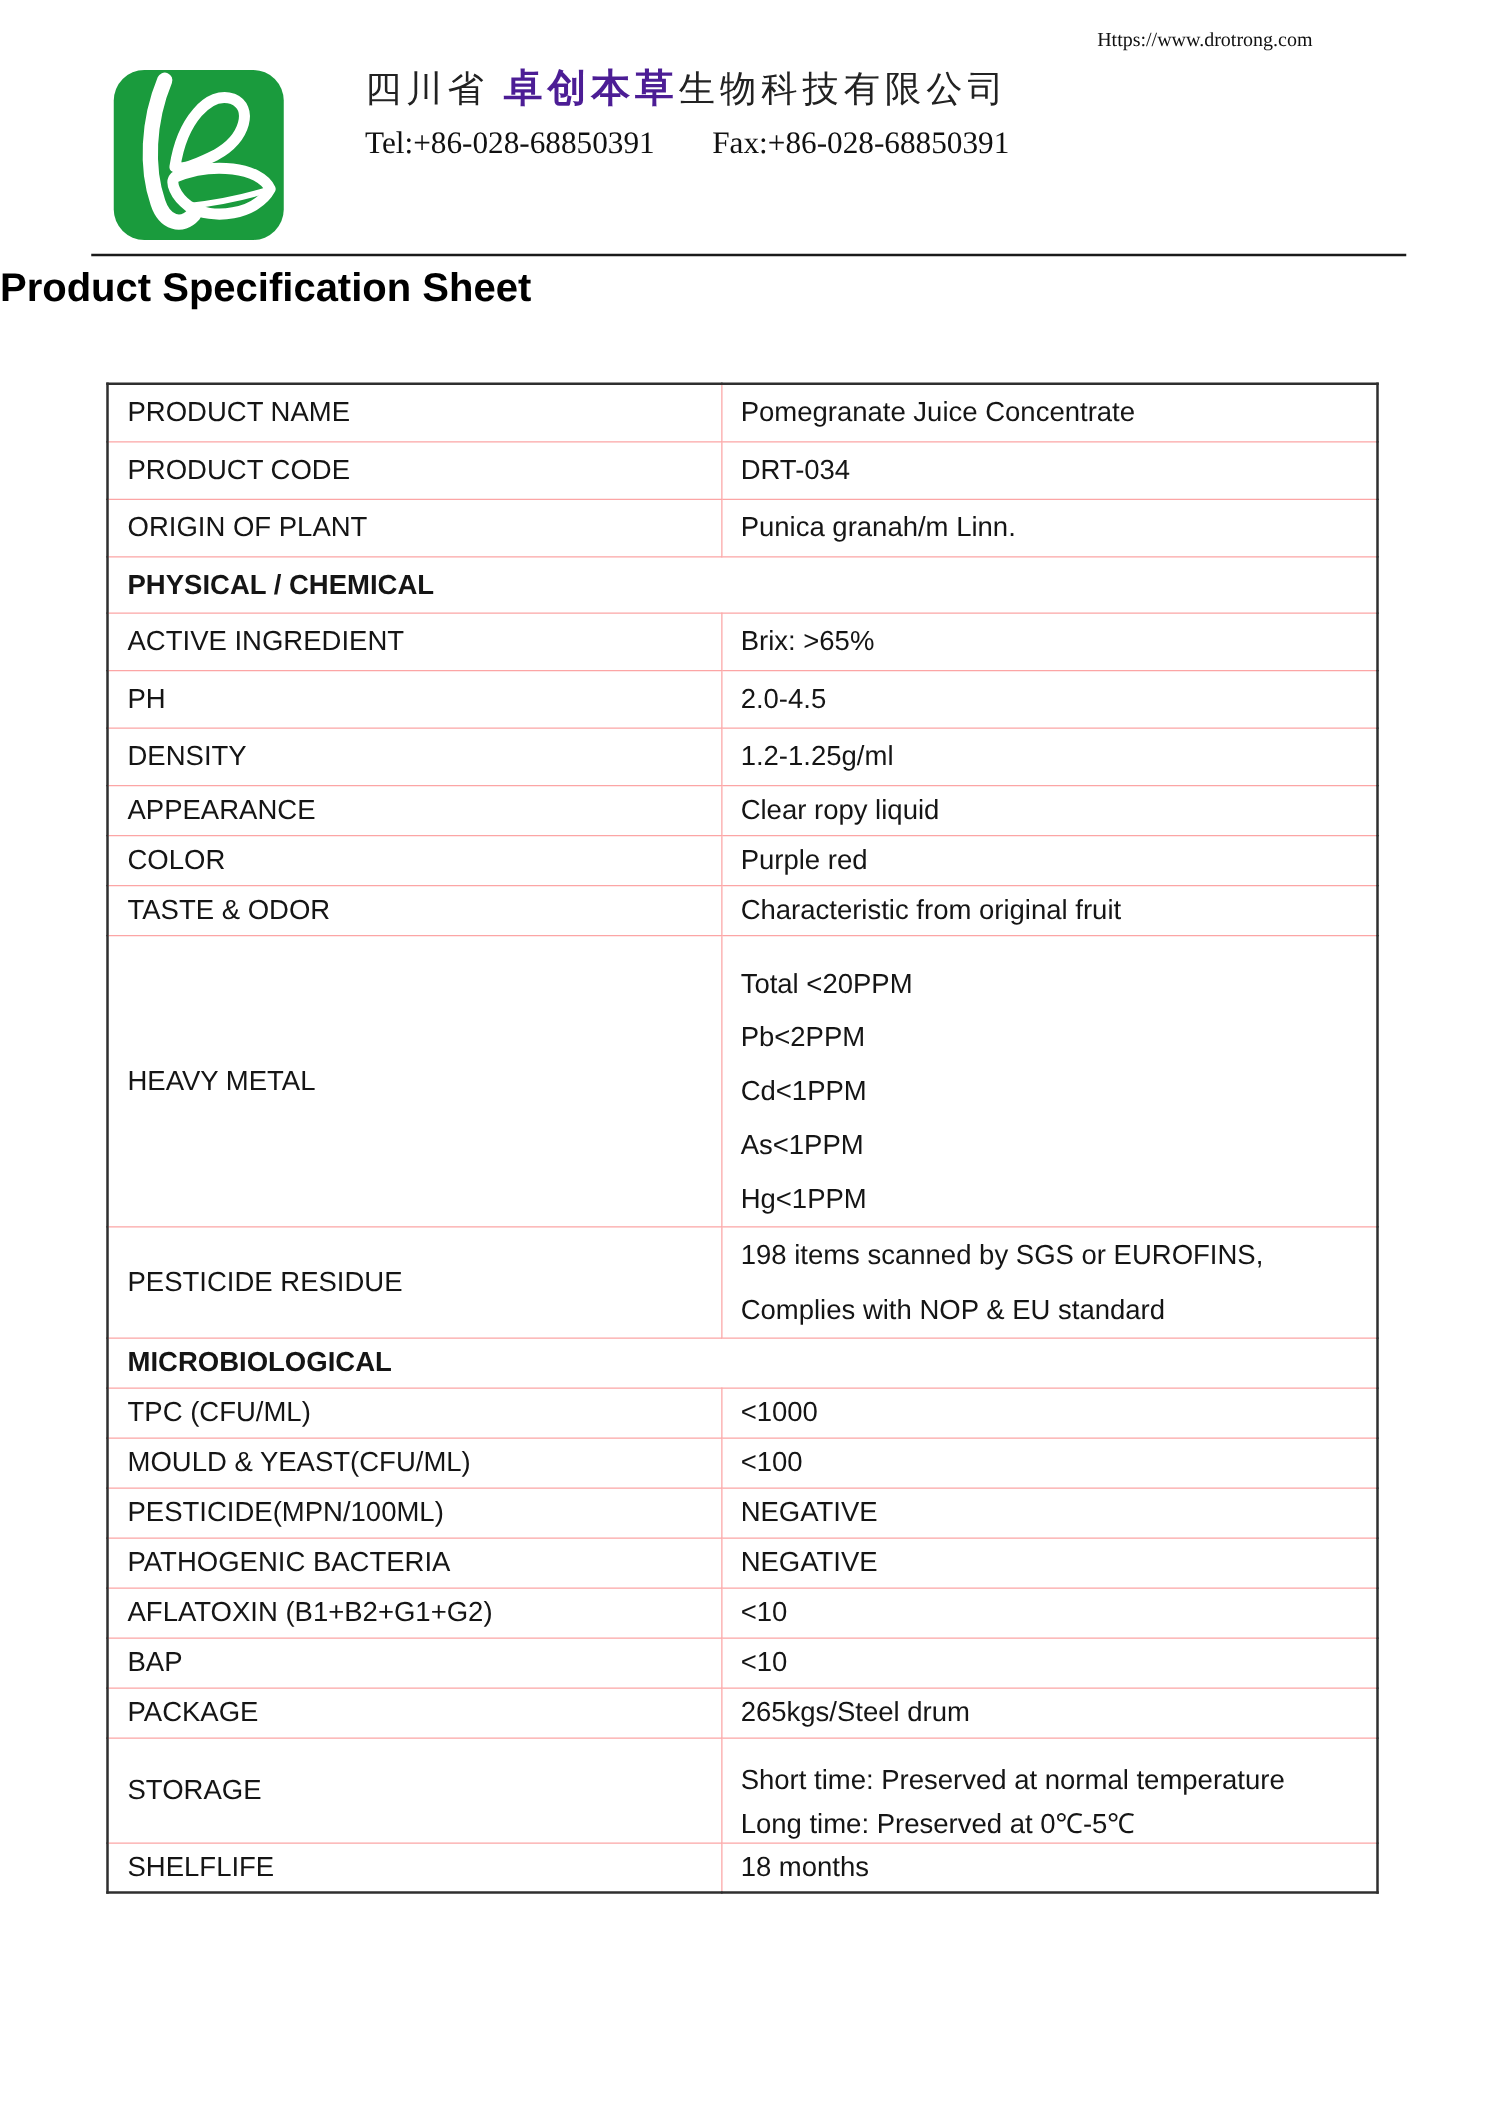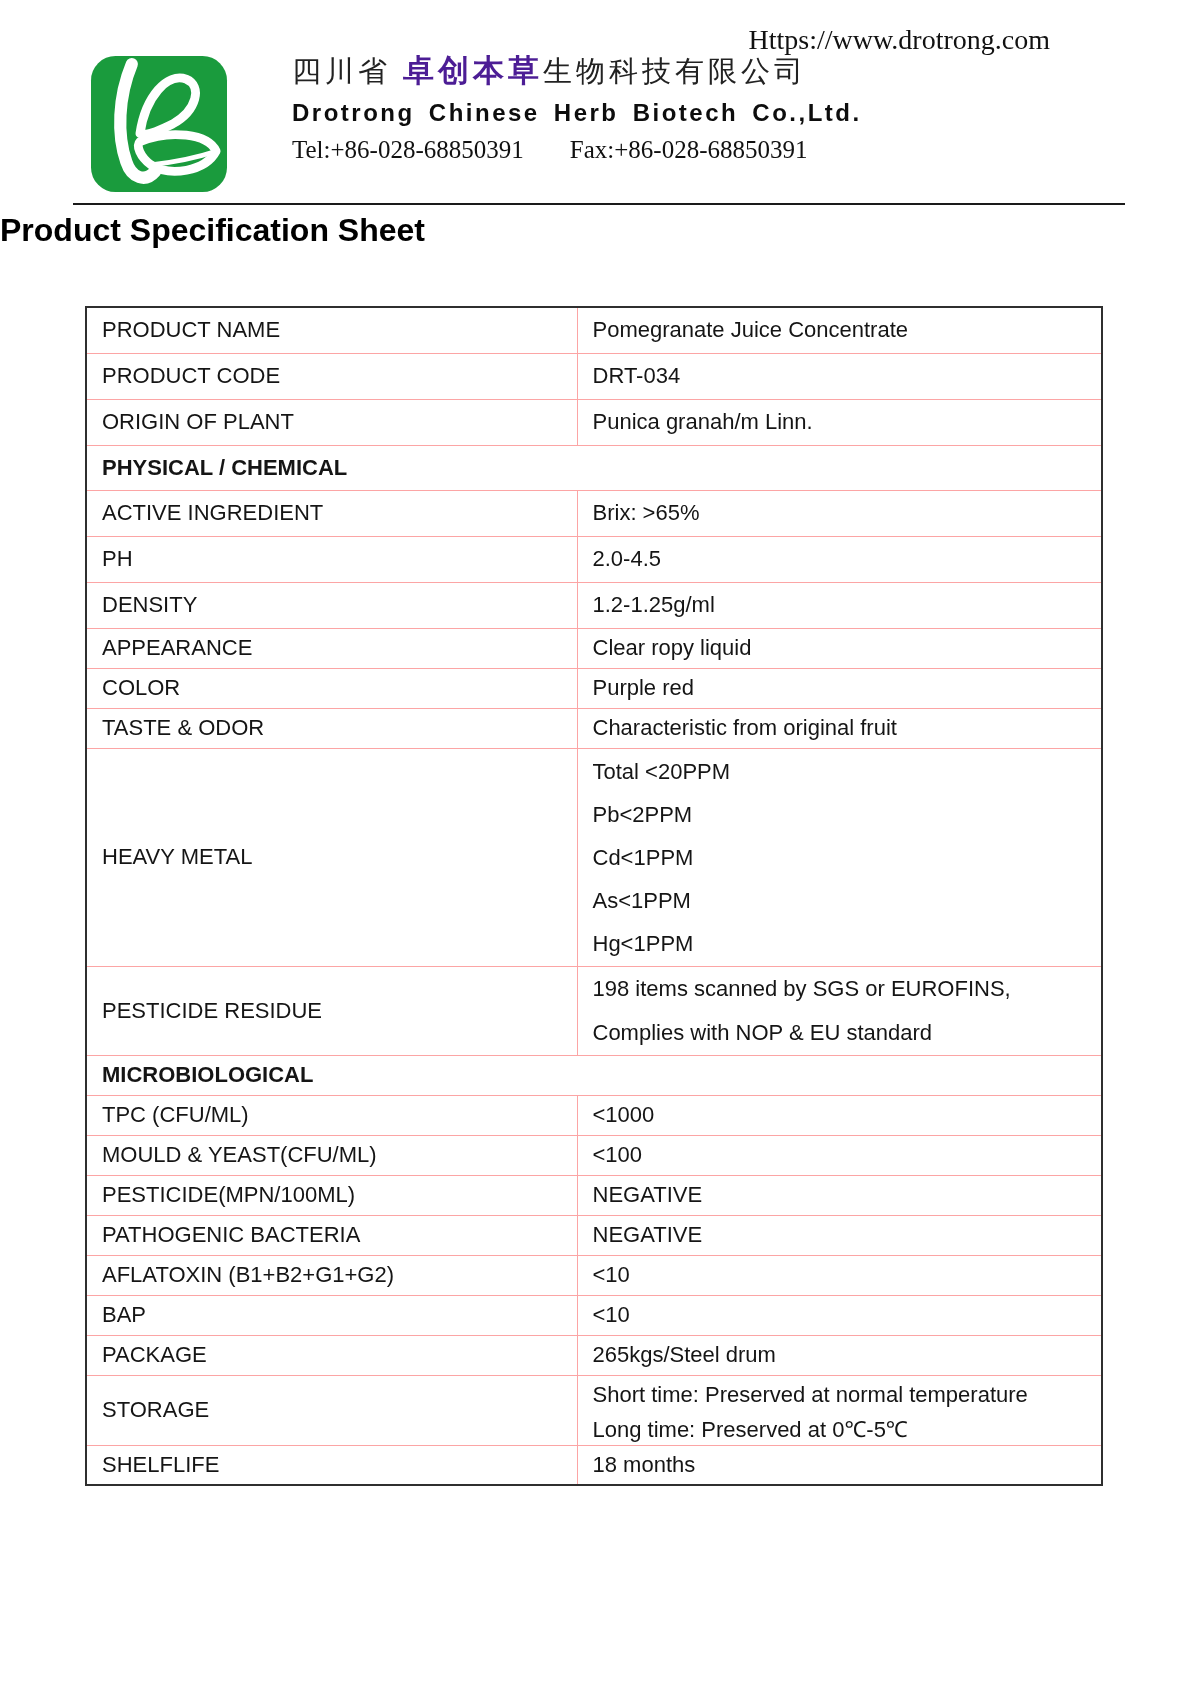--- a/index.html
+++ b/index.html
@@ -3,21 +3,21 @@
 <meta charset="utf-8">
 <style>
   html,body{margin:0;padding:0;}
   body{
     width:1200px;height:1697px;position:relative;background:#ffffff;
     font-family:"Liberation Sans", sans-serif;color:#141414;overflow:hidden;
   }
   
   .site-url{
     position:absolute;top:24px;right:150px;
-    font-family:"Liberation Serif", serif;font-size:28px;color:#111;
+    font-family:"Liberation Serif", serif;font-size:16px;color:#111;
   }
   .logo-wrap{position:absolute;left:90px;top:56px;width:138px;height:136px;}
   .hdr-text{position:absolute;left:292px;top:50px;}
   .company-cn{font-size:29px;letter-spacing:4px;white-space:nowrap;color:#222;}
   .company-cn .brand{font-weight:bold;font-size:31px;color:#4c1d95;}
   .company-en{margin-top:7px;font-size:24px;font-weight:bold;letter-spacing:2.5px;word-spacing:5px;color:#0d0d0d;white-space:nowrap;}
   .telfax{margin-top:9px;font-family:"Liberation Serif", serif;font-size:25px;color:#111;white-space:nowrap;}
   .telfax .fax{margin-left:46px;}
   .rule{position:absolute;left:73px;top:203px;width:1052px;height:0;border-top:2px solid #1a1a1a;}
   .doc-title{position:absolute;left:0;top:212px;width:1200px;text-align:left;
@@ -29,42 +29,41 @@
   }
   table.spec td{
     border:1px solid #fca5a5;font-size:22px;color:#151515;
     padding:0 10px 0 15px;vertical-align:middle;overflow:hidden;
   }
   td.sec-td{font-weight:bold;}
   .h46{height:46px}.h45{height:45px}.h40{height:40px}
   .h215{height:215px}.h88{height:88px}.h70{height:70px}
   td.vtop{vertical-align:top;padding-top:5px;}
   td.vlines{vertical-align:top;padding-top:0;}
-  td.vlines.pad{padding-top:2px;}
+  td.vlines.pad{padding-top:17px;}
   .ln{display:flex;align-items:center;}
   .ln43{height:43px}.ln44{height:44px}.ln33{height:33px}
 </style>
 </head>
 <body>
 
 <div class="site-url">Https://www.drotrong.com</div>
 
 <div class="logo-wrap">
   <svg width="138" height="136" viewBox="0 0 100 100">
     <rect x="0" y="0" width="100" height="100" rx="18" fill="#1a9b3d"></rect>
     <path d="M30 6 C20 30 19 58 26 78 C30 90 40 93 47 85" fill="none" stroke="#ffffff" stroke-width="9" stroke-linecap="round"></path>
     <path d="M36 57 C40 30 56 12 70 17 C82 22 78 40 60 50 C50 55 40 59 36 57 Z" fill="none" stroke="#ffffff" stroke-width="6.5" stroke-linejoin="round"></path>
     <path d="M36 63 C58 54 86 57 92 70 C84 85 58 89 44 80 C36 74 33 66 36 63 Z" fill="none" stroke="#ffffff" stroke-width="6.5" stroke-linejoin="round"></path>
     <path d="M44 80 C62 78 80 74 92 70" fill="none" stroke="#ffffff" stroke-width="3.5" stroke-linecap="round"></path>
   </svg>
 </div>
 
 <div class="hdr-text">
   <div class="company-cn"><span>四川省 </span><span class="brand">卓创本草</span><span>生物科技有限公司</span></div>
-  <div class="company-en">Drotrong Chinese Herb Biotech Co.,Ltd.</div>
   <div class="telfax"><span>Tel:+86-028-68850391</span><span class="fax">Fax:+86-028-68850391</span></div>
 </div>
 
 <div class="rule"></div>
 
 <div class="doc-title">Product Specification Sheet</div>
 
 <table class="spec">
   <colgroup>
       <col style="width:491px">

